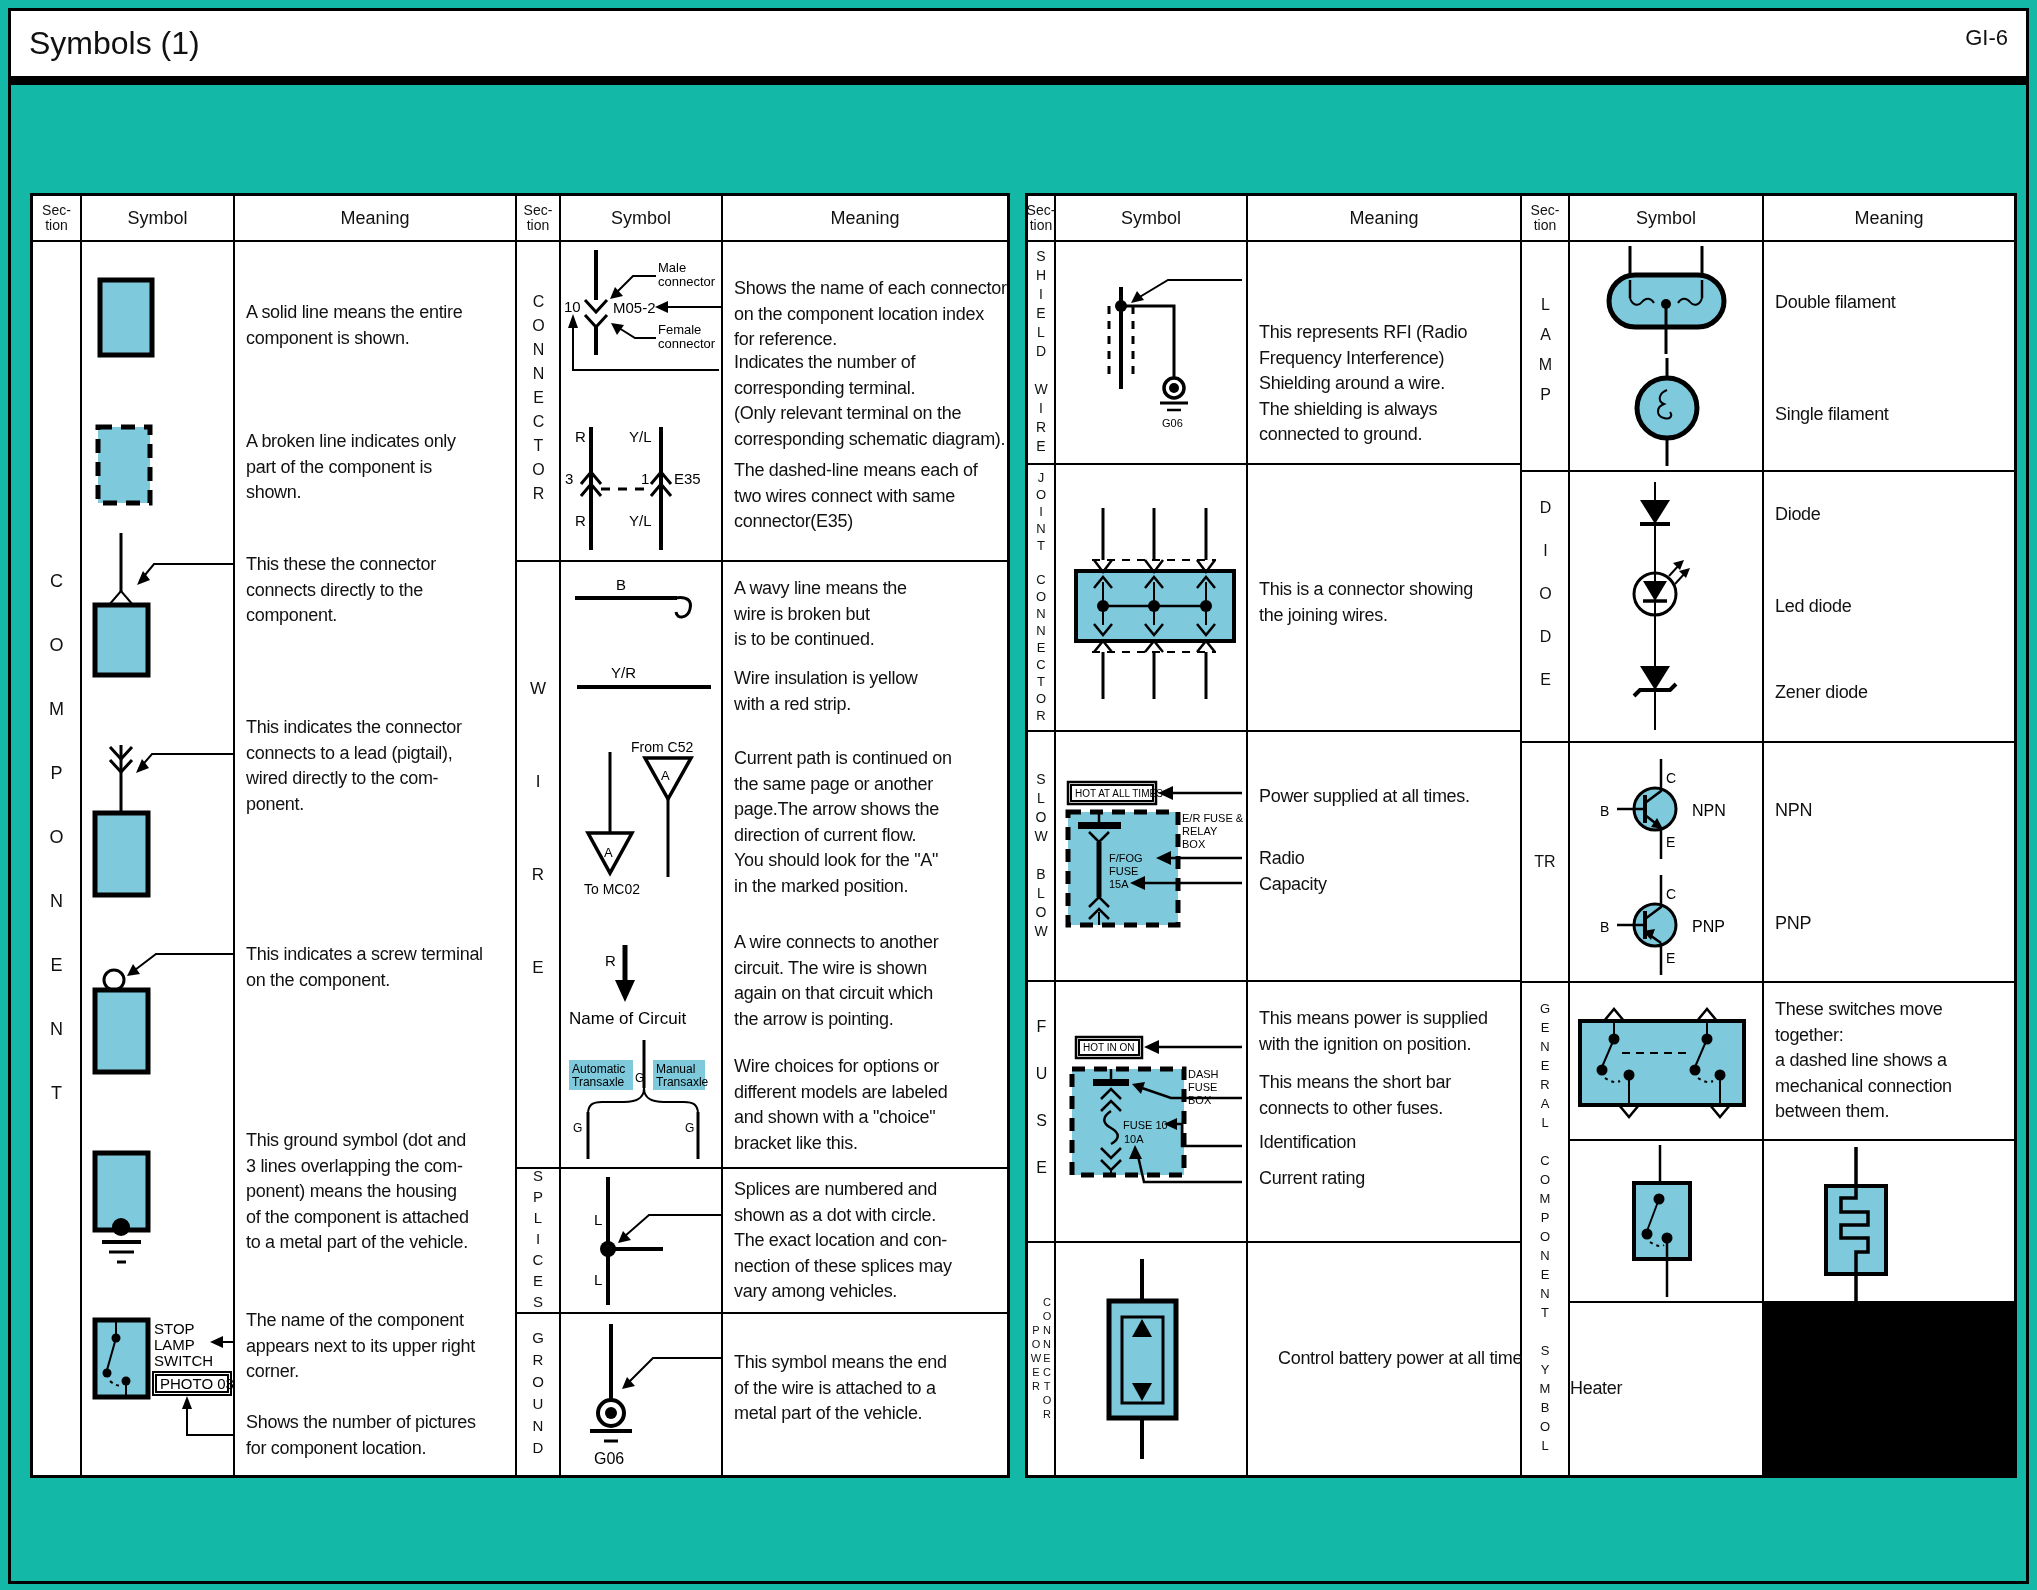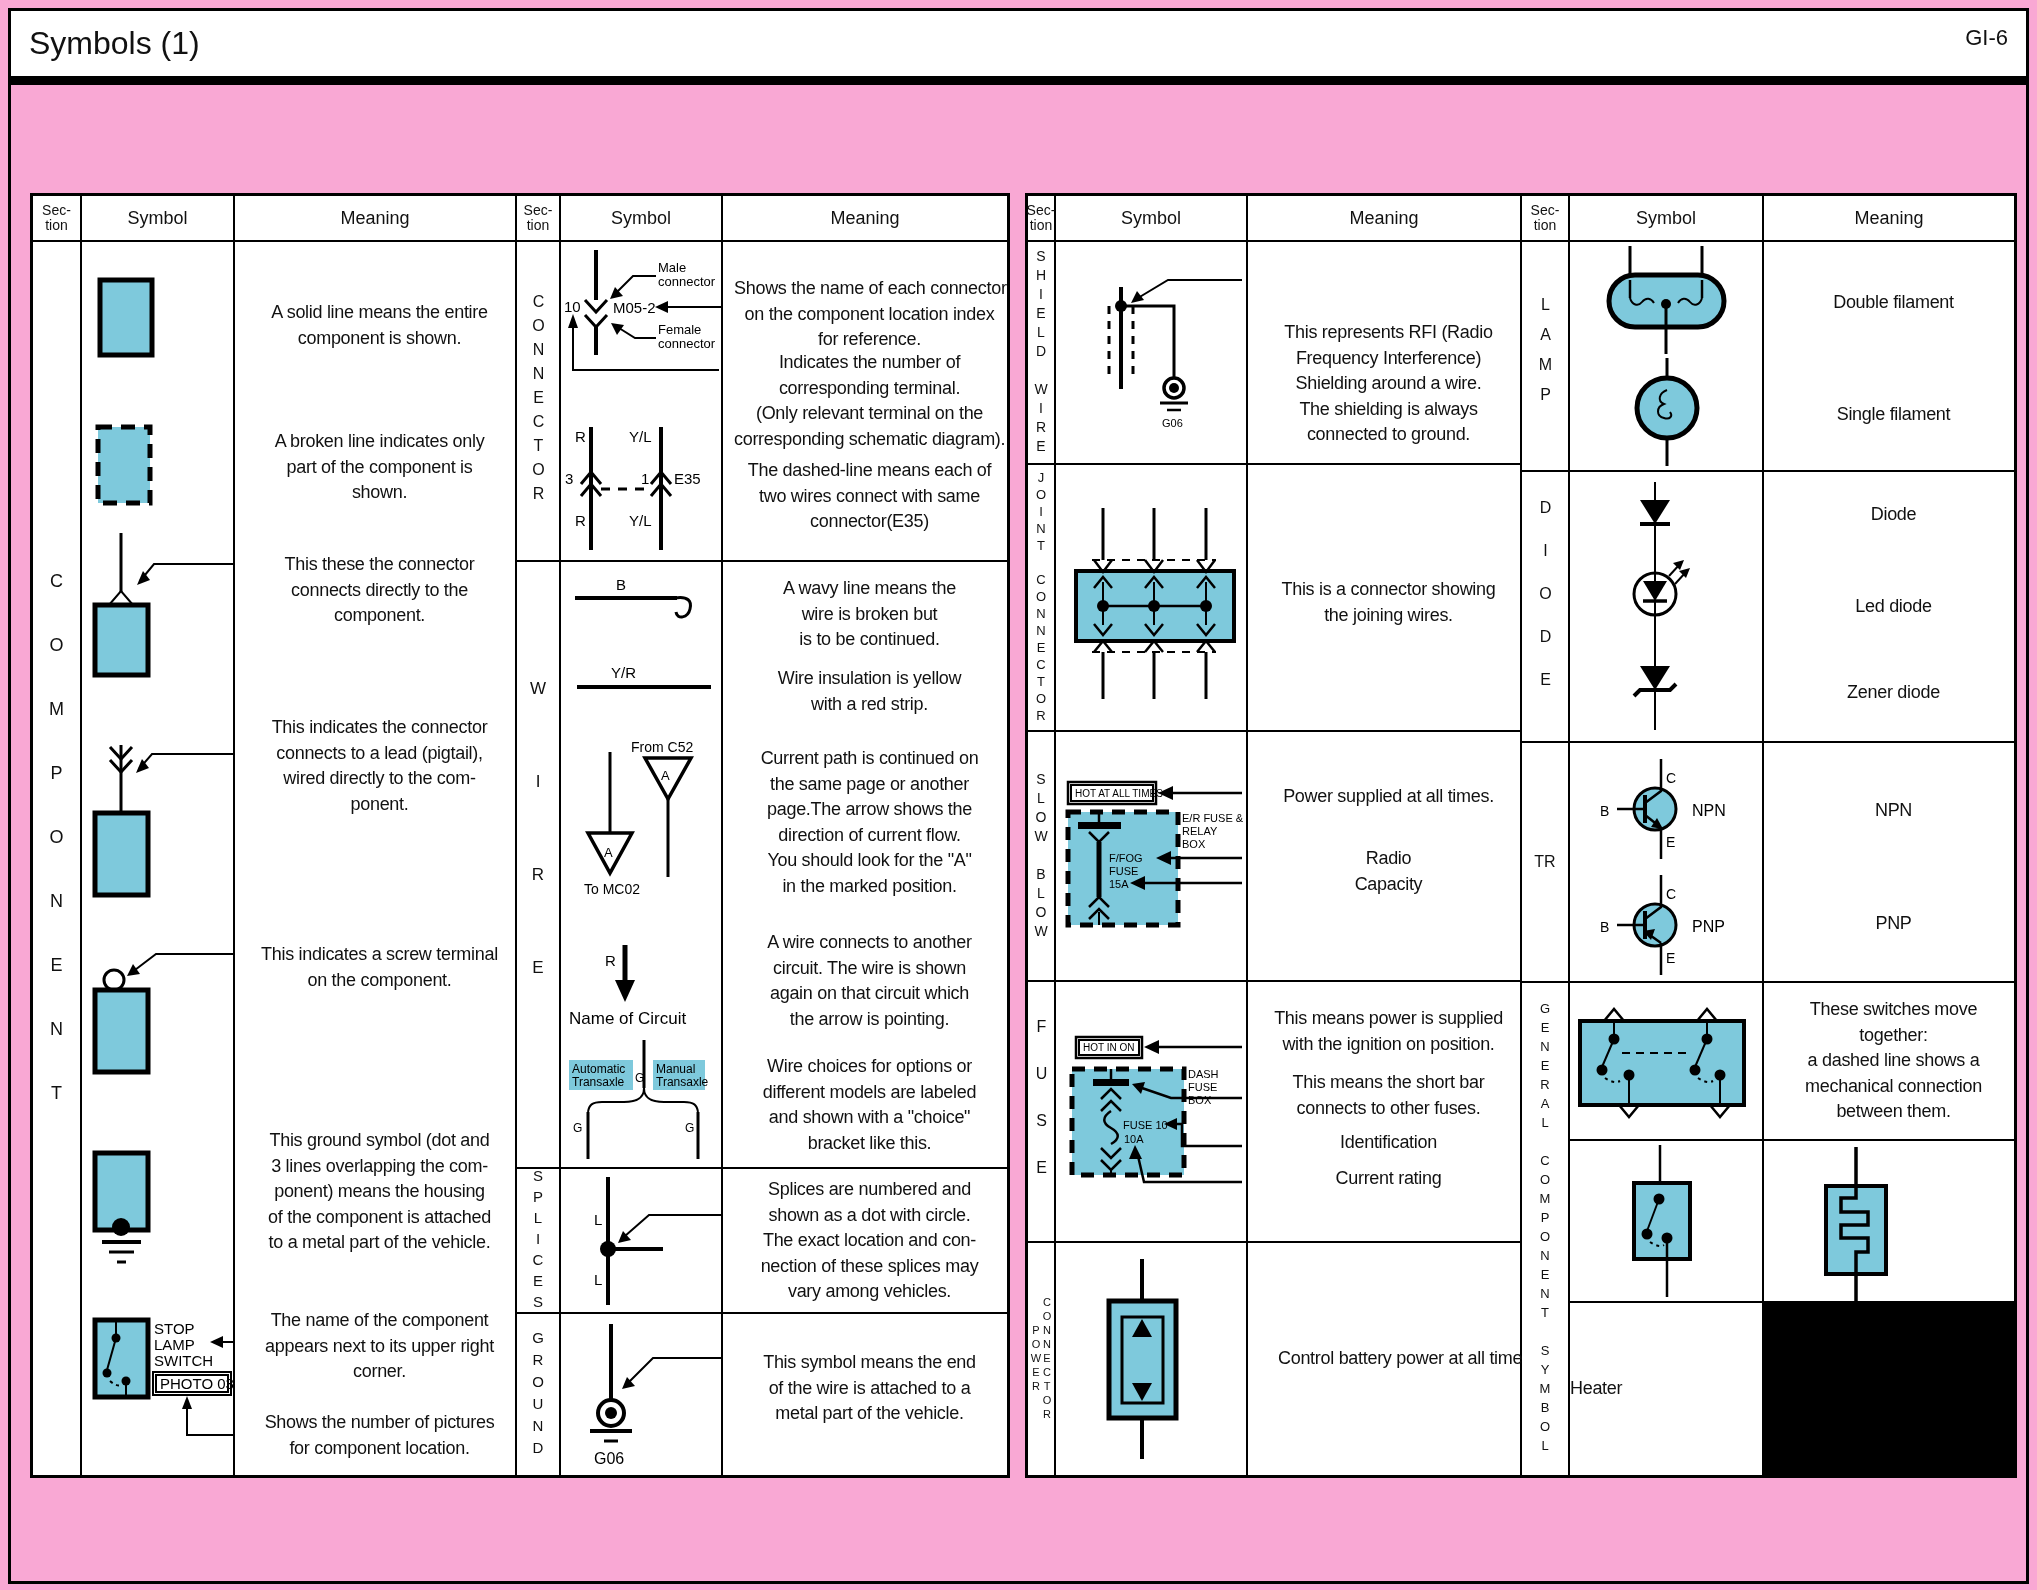--- a/index.html
+++ b/index.html
@@ -1,16 +1,16 @@
 <!DOCTYPE html>
 <html><head>
 <meta charset="utf-8">
 <style>
   html,body{margin:0;padding:0;background:#e8e8e8;font-family:"Liberation Sans",sans-serif;}
-  #page{position:relative;width:2037px;height:1590px;background:#f9a8d4;color:#111;text-align:center;}
+  #page{position:relative;width:2037px;height:1590px;background:#14b8a6;color:#111;}
   #frame{position:absolute;left:8px;top:8px;right:8px;bottom:6px;border:3px solid #000;}
   #titlebar{position:absolute;left:11px;top:11px;right:11px;height:65px;background:#fff;}
   #page-title{position:absolute;left:18px;top:14px;font-size:32px;}
   #page-code{position:absolute;right:18px;top:14px;font-size:22px;}
   #title-rule{position:absolute;left:11px;top:76px;right:11px;height:9px;background:#000;}
 
   .table{position:absolute;border:3px solid #000;display:flex;background:#000;}
   .half{display:grid;background:#000;gap:2px;}
   .vdiv{width:2px;background:#000;}
   .cell{background:#fff;position:relative;}

